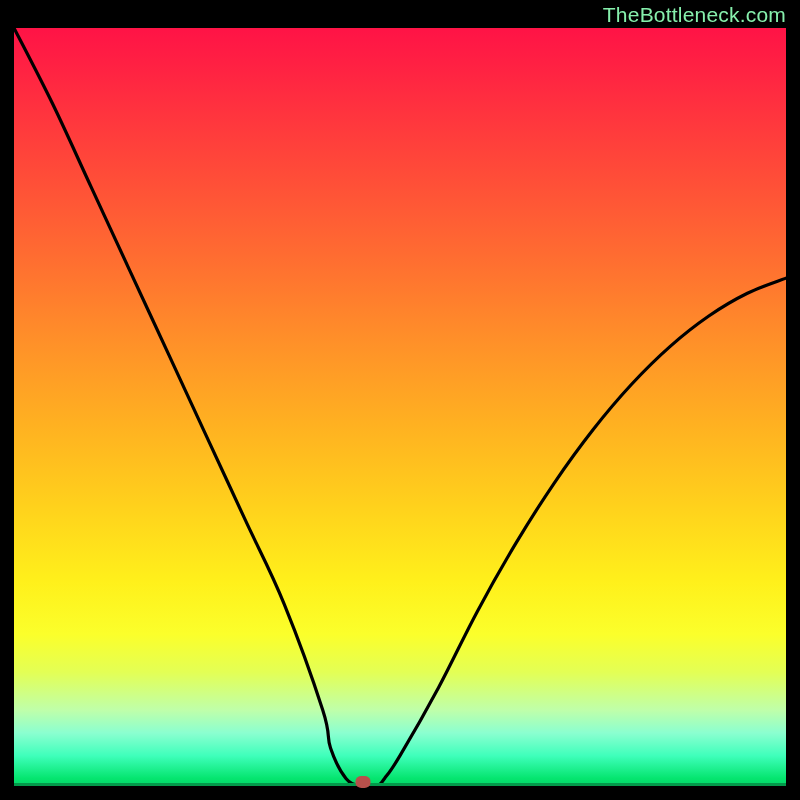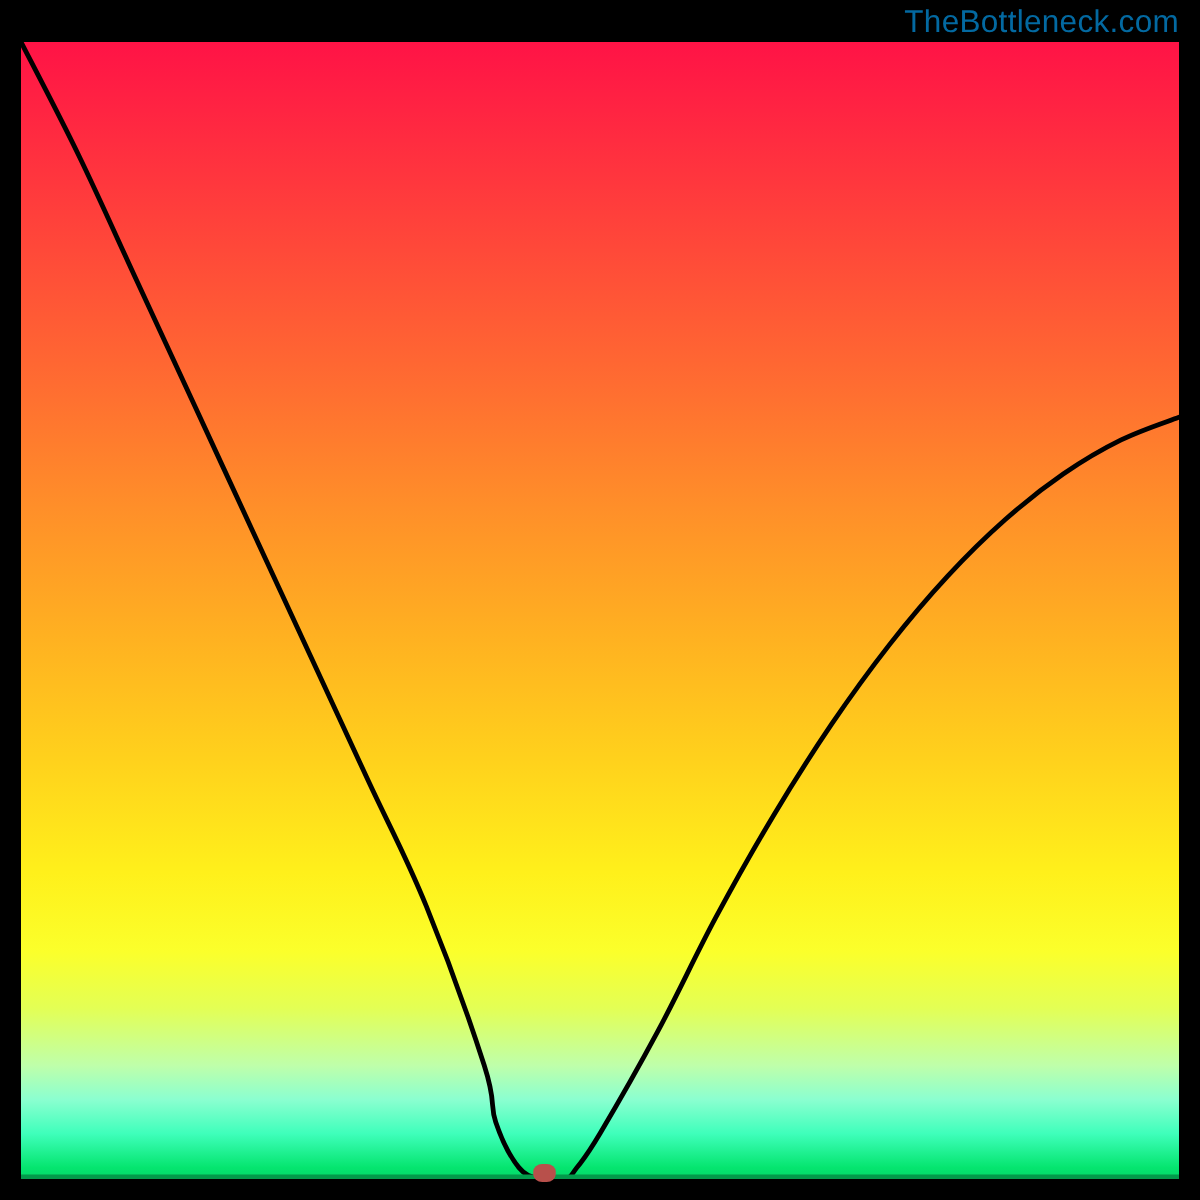--- a/index.html
+++ b/index.html
@@ -14,21 +14,21 @@
   .frame {
     position: relative;
     width: 800px;
     height: 800px;
     background: #000;
   }
   .attribution {
     position: absolute;
     top: 3px;
     right: 14px;
-    color: #0369a1;
+    color: #86efac;
     font-size: 21px;
     font-weight: 500;
     letter-spacing: 0.2px;
     z-index: 5;
     margin-left: 29px;
   }
   .plot {
     position: absolute;
     left: 14px;
     top: 28px;

